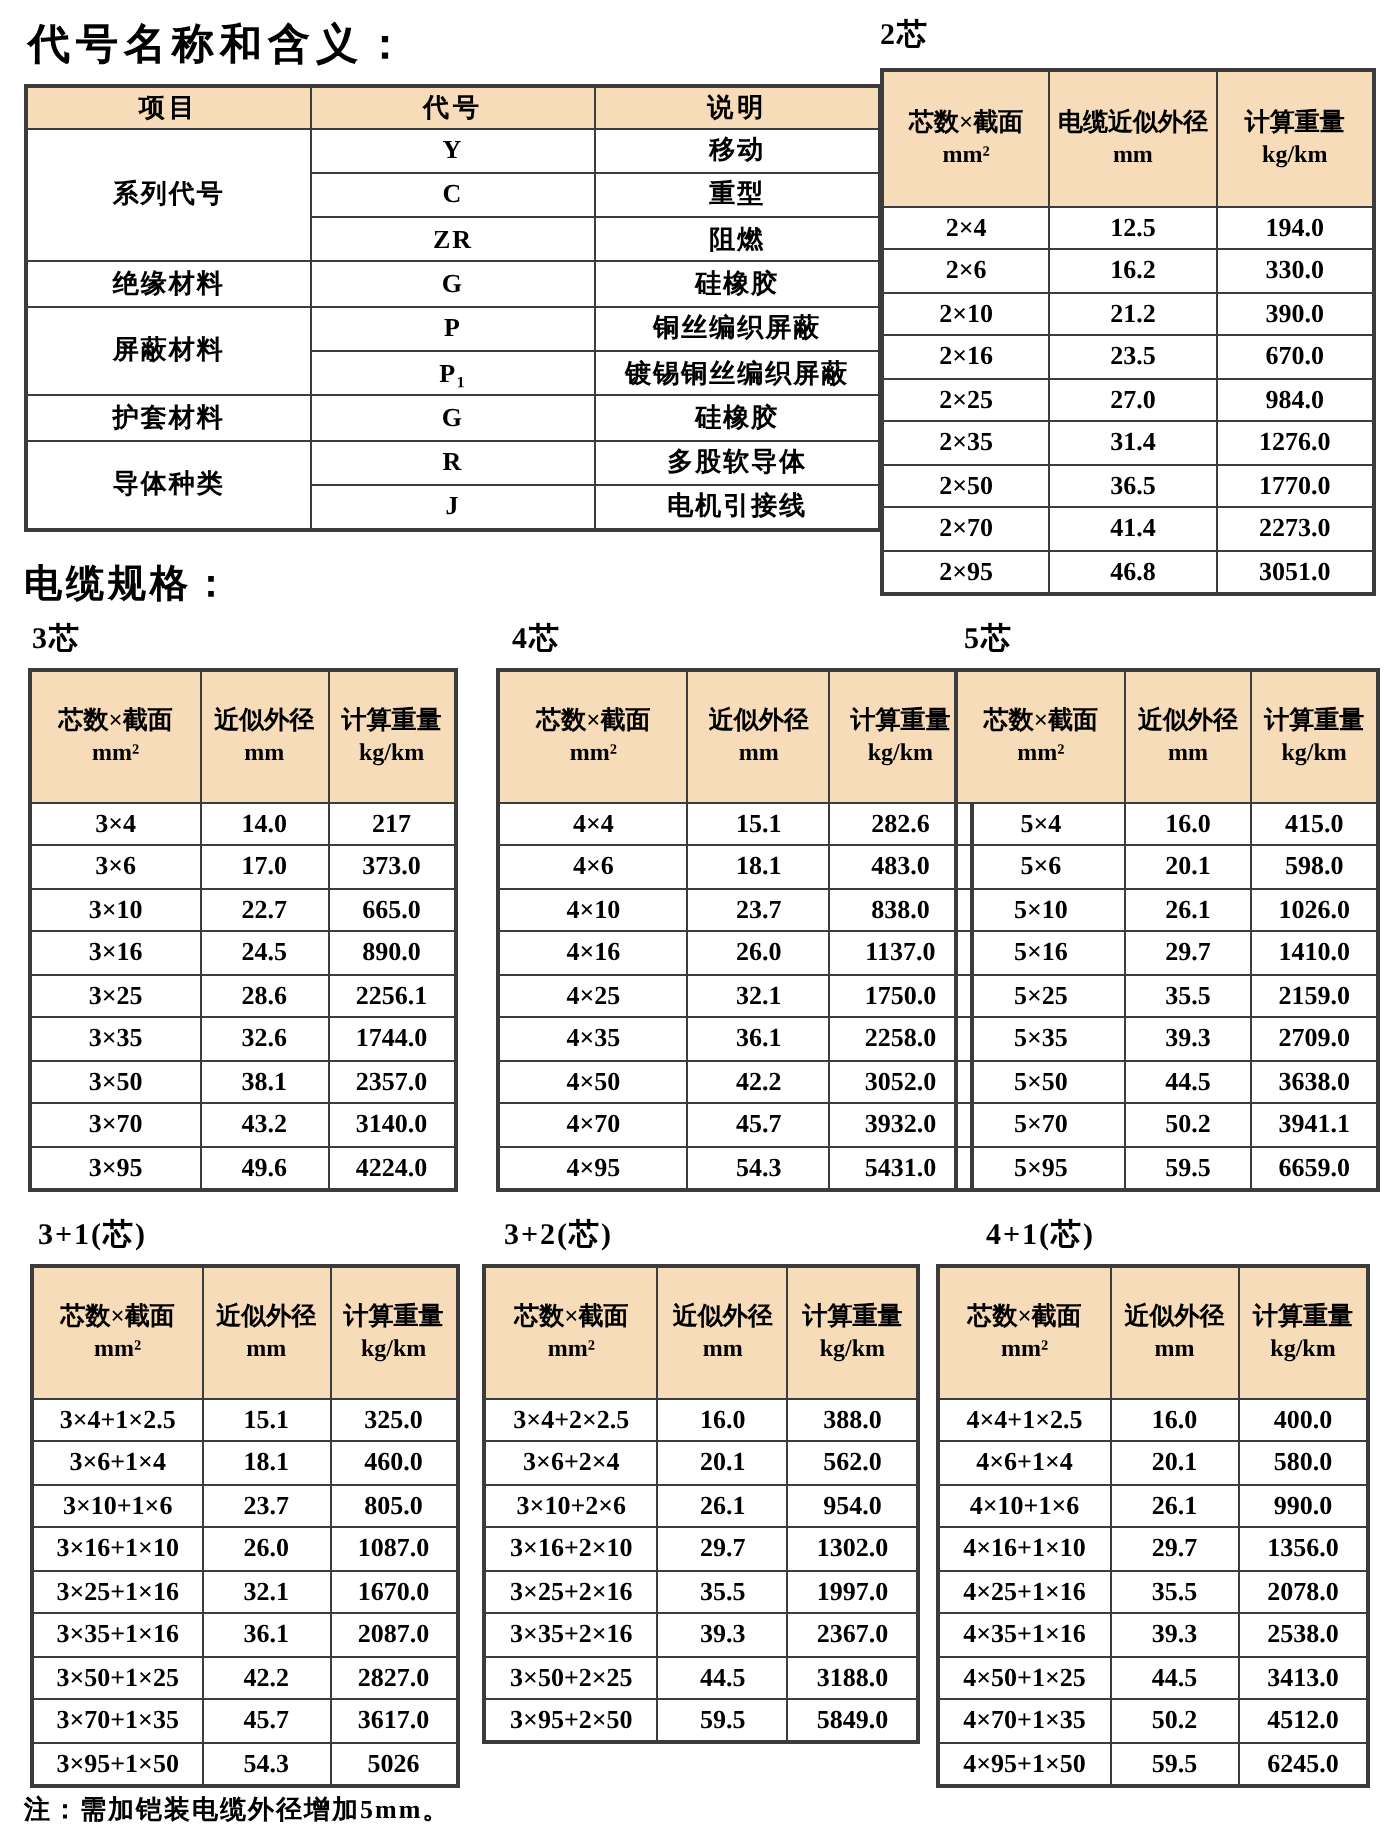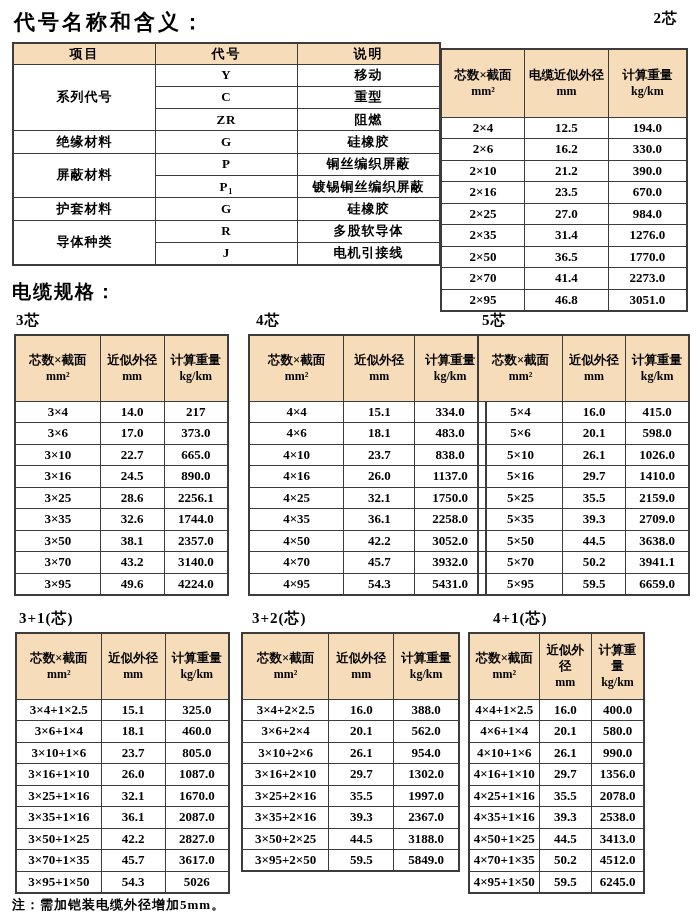--- a/index.html
+++ b/index.html
@@ -48,38 +48,38 @@
   }
   .spec-wrap th { height:66px; font-size:12.5px; line-height:16px; padding:0 1px; }
   .spec-wrap td { height:21.5px; font-size:13px; }
   .spec-wrap .unit { font-size:12px; letter-spacing:0; }
   .spec-wrap col:nth-child(1) { width:40%; }
   .spec-wrap col:nth-child(2) { width:30%; }
   .spec-wrap col:nth-child(3) { width:30%; }
 
   
   .pos-0 { left:440px; top:8px; width:248px; }
-  .pos-0 .table-label { text-align:right; padding-right:10px; margin-bottom:20px; }
+  .pos-0 .table-label { padding-right:10px; margin-bottom:6px; }
   .pos-0 th { height:68px; }
   .pos-0 col:nth-child(1) { width:34%; }
   .pos-0 col:nth-child(2) { width:34%; }
   .pos-0 col:nth-child(3) { width:32%; }
 
   
   .pos-1 { left:14px;  top:310px; width:215px; }
   .pos-2 { left:248px; top:310px; width:239px; }
   .pos-3 { left:477px; top:310px; width:213px; }
   .pos-2 .table-label { padding-left:8px; }
   .pos-3 .table-label { padding-left:5px; }
   .pos-1 .table-label { padding-left:2px; }
 
   
   .pos-4 { left:15px;  top:608px; width:215px; }
   .pos-5 { left:241px; top:608px; width:219px; }
-  .pos-6 { left:468px; top:608px; width:177px; }
+  .pos-6 { left:468px; top:608px; width:217px; }
   .pos-4 .table-label { padding-left:4px; }
   .pos-5 .table-label { padding-left:11px; }
   .pos-6 .table-label { padding-left:25px; }
   .pos-4 td, .pos-5 td, .pos-6 td { letter-spacing:0; }
 </style>
 </head>
 <body>
 
 <div class="abs page-title">代号名称和含义：</div>
 
@@ -312,21 +312,21 @@
           <th>
             <div>计算重量</div>
             <div class="unit">kg/km</div>
           </th>
         </tr>
       </thead>
       <tbody>
         <tr>
           <td>4×4</td>
           <td>15.1</td>
-          <td>334.0</td>
+          <td>282.6</td>
         </tr>
         <tr>
           <td>4×6</td>
           <td>18.1</td>
           <td>483.0</td>
         </tr>
         <tr>
           <td>4×10</td>
           <td>23.7</td>
           <td>838.0</td>

